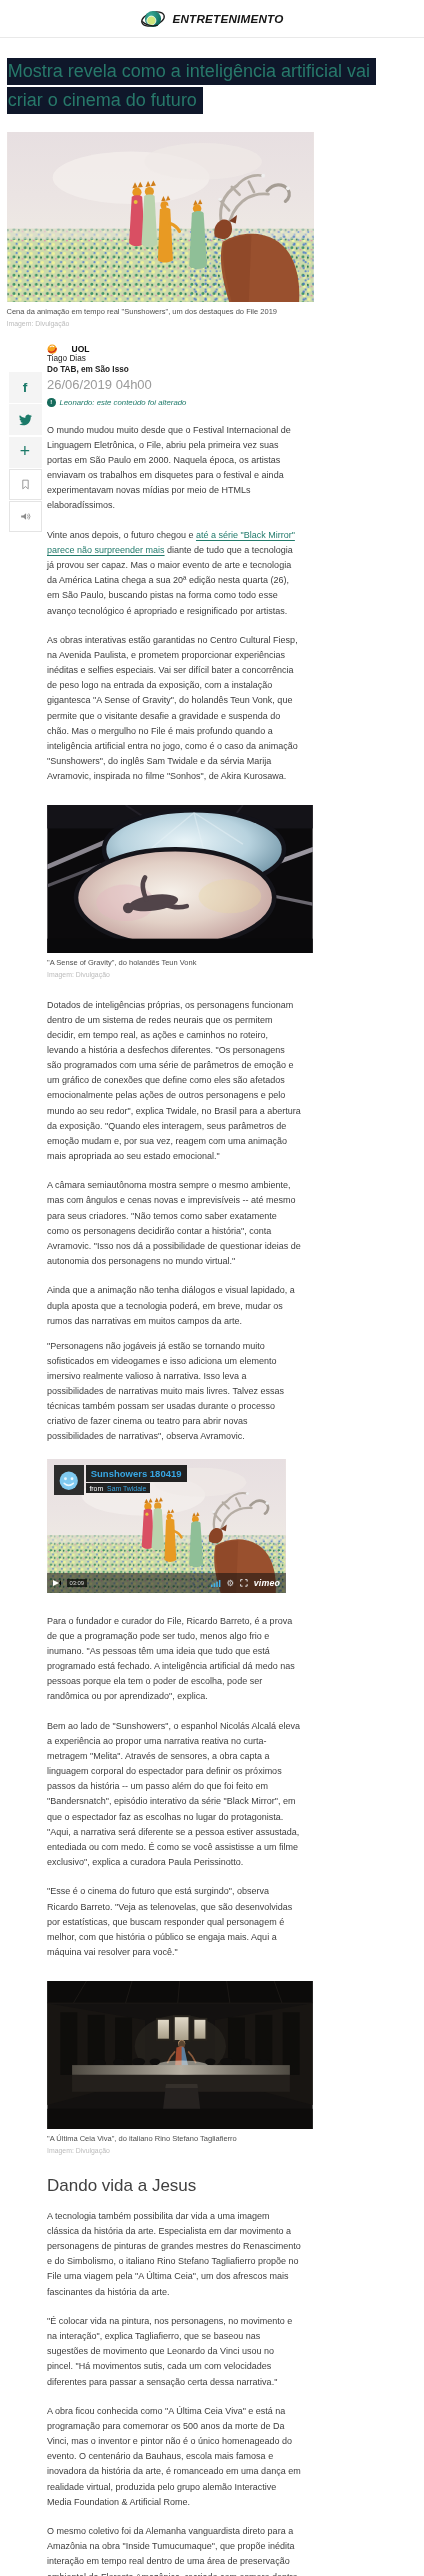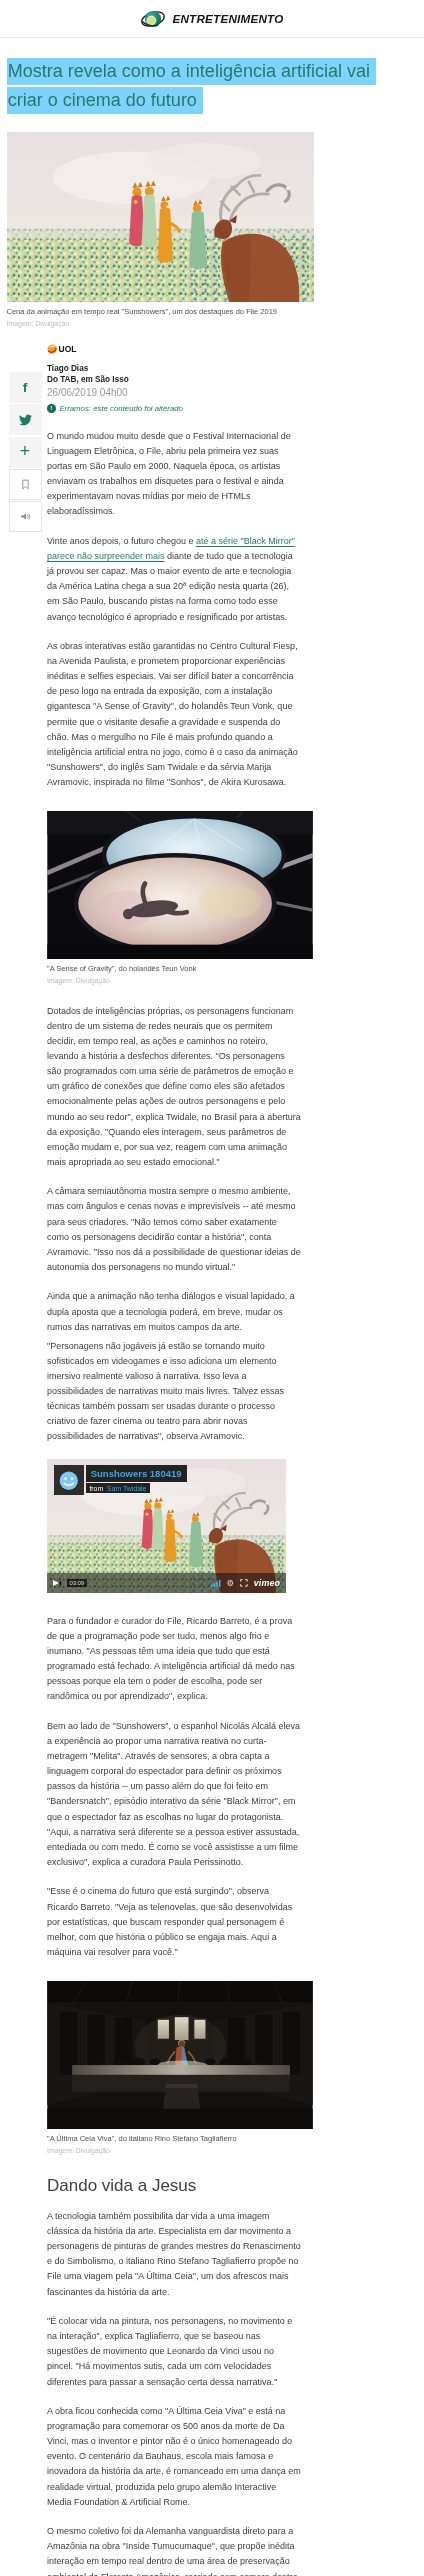--- a/index.html
+++ b/index.html
@@ -6,53 +6,53 @@
   body{width:424px;background:#fff;color:#3d3d3d;font-family:"Liberation Sans",sans-serif;}
   .page{position:relative;width:424px;overflow:hidden;}
 
   
   .site-header{height:37px;display:flex;align-items:center;justify-content:center;border-bottom:0.7px solid #e9e9e9;}
   .brand{display:flex;align-items:center;gap:6px;cursor:pointer;}
   .brand-name{font-size:11.7px;font-weight:800;font-style:italic;letter-spacing:0.2px;color:#161616;}
 
   
   .article-title{margin:19.6px 31px 15.7px 6.5px;font-size:18px;line-height:1.62;font-weight:300;color:#27796a;}
-  .article-title .hl{background:#7dd3fc;padding:3.3px 5.9px 3.3px 1.3px;-webkit-box-decoration-break:clone;box-decoration-break:clone;}
+  .article-title .hl{background:#0f172a;padding:3.3px 5.9px 3.3px 1.3px;-webkit-box-decoration-break:clone;box-decoration-break:clone;}
 
   
   figure{margin:0;}
   .figure-hero{margin:1.3px 0 17px 6.5px;width:307px;}
   .img-frame{position:relative;overflow:hidden;background:#ece5e3;}
   .hero-frame{width:307px;height:170px;}
   .cap{font-size:7.5px;color:#4f4f4f;margin-top:5.2px;line-height:1.45;}
   .credit{font-size:6.9px;color:#bcbcbc;margin-top:2px;}
   .body-figure{width:266px;margin:21px 0 19.6px;}
   .body-figure svg.art{display:block;width:266px;}
 
   
   .byline{margin:0 0 15.7px 47px;}
-  .uol-row{display:flex;align-items:center;gap:1px;}
+  .uol-row{display:flex;align-items:center;gap:14px;}
   .uol-text{font-size:8.5px;font-weight:800;color:#111;letter-spacing:0.1px;}
-  .byline .author{font-weight:bold;font-size:8.2px;color:#222;margin-top:10px;}
+  .byline .author{font-weight:normal;font-size:8.2px;color:#222;margin-top:0;}
   .byline .affil{font-weight:bold;font-size:8.2px;color:#222;margin-top:2px;}
-  .byline .date{font-size:10px;color:#9a9a9a;margin-top:3.3px;}
+  .byline .date{font-size:13px;color:#9a9a9a;margin-top:3.3px;}
   .correction{display:flex;align-items:center;gap:3.9px;margin-top:5.9px;font-size:7.8px;font-style:italic;color:#1f7a6a;cursor:pointer;}
   .correction .dot{width:8.5px;height:8.5px;border-radius:50%;background:#176b5c;color:#fff;font-size:5.9px;line-height:8.5px;text-align:center;font-style:normal;font-weight:bold;flex:0 0 8.5px;}
 
   
   .share-rail{position:absolute;left:8.5px;top:372px;width:33px;}
   .share-btn{width:33px;height:31px;display:flex;align-items:center;justify-content:center;background:#f4f4f4;border:0;margin:0 0 1.3px;cursor:pointer;padding:0;}
   .share-btn.light{background:#fff;border:0.7px solid #e4e4e4;}
   .share-btn .fb{font-size:13.7px;font-weight:bold;color:#1b7a69;}
   .share-btn .plus{font-size:17.6px;font-weight:400;color:#1b7a69;line-height:1;}
 
   
   .article-body{margin:0 0 0 47px;width:254px;}
   .article-body p{font-size:9px;line-height:1.68;margin:0 0 14.4px;color:#3d3d3d;}
-  .article-body p.m-tight{margin-bottom:4px;}
+  .article-body p.m-tight{margin-bottom:10px;}
   .article-body a{color:#217a6b;text-decoration:underline;text-underline-offset:2px;}
   .section-heading{font-size:17px;font-weight:300;color:#404040;margin:22px 0 13px;}
 
   
   .video-embed{position:relative;width:239px;height:134px;margin:2.6px 0 21px;overflow:hidden;background:#ece4e2;cursor:pointer;}
   .video-embed .scene-svg{position:absolute;inset:0;width:100%;height:100%;}
   .video-header{position:absolute;top:6.5px;left:6.5px;display:flex;align-items:flex-start;}
   .v-avatar{width:30px;height:30px;background:#2d2d2d;display:flex;align-items:center;justify-content:center;flex:0 0 30px;}
   .v-titles{margin-left:2px;}
   .v-title{display:inline-block;background:#222;color:#38a6e3;font-weight:bold;font-size:9.5px;padding:2.6px 5.2px;}
@@ -220,21 +220,21 @@
         <path d="M2 10.5 A7 7 0 0 0 14 6.2" stroke="#d22d1e" stroke-width="2.2" fill="none"></path>
         <path d="M4.2 5 A5 5 0 0 1 11 4.2" stroke="#fff" stroke-width="1.6" fill="none"></path>
       </svg>
       <span class="uol-text">UOL</span>
     </div>
     <div class="author">Tiago Dias</div>
     <div class="affil">Do TAB, em São Isso</div>
     <div class="date">26/06/2019 04h00</div>
     <div class="correction">
       <span class="dot">!</span>
-      <span>Erramos: este conteúdo foi alterado</span>
+      <span>Leonardo: este conteúdo foi alterado</span>
     </div>
   </div>
 
   <aside class="share-rail">
     <button class="share-btn">
       <span class="fb">f</span>
     </button>
     <button class="share-btn">
       <svg width="14.4" height="14.4" viewBox="0 0 24 24">
         <path fill="#1b7a69" d="M23.4 4.8c-.8.36-1.66.6-2.56.72a4.5 4.5 0 0 0 1.97-2.48c-.87.52-1.83.9-2.85 1.1a4.48 4.48 0 0 0-7.64 4.09A12.7 12.7 0 0 1 3.1 3.57a4.48 4.48 0 0 0 1.39 5.98 4.45 4.45 0 0 1-2.03-.56v.06a4.48 4.48 0 0 0 3.6 4.39c-.66.18-1.36.2-2.02.08a4.48 4.48 0 0 0 4.18 3.11A9 9 0 0 1 1.6 18.5a12.67 12.67 0 0 0 6.87 2c8.24 0 12.75-6.83 12.75-12.75l-.01-.58a9.1 9.1 0 0 0 2.19-2.37z"></path>

